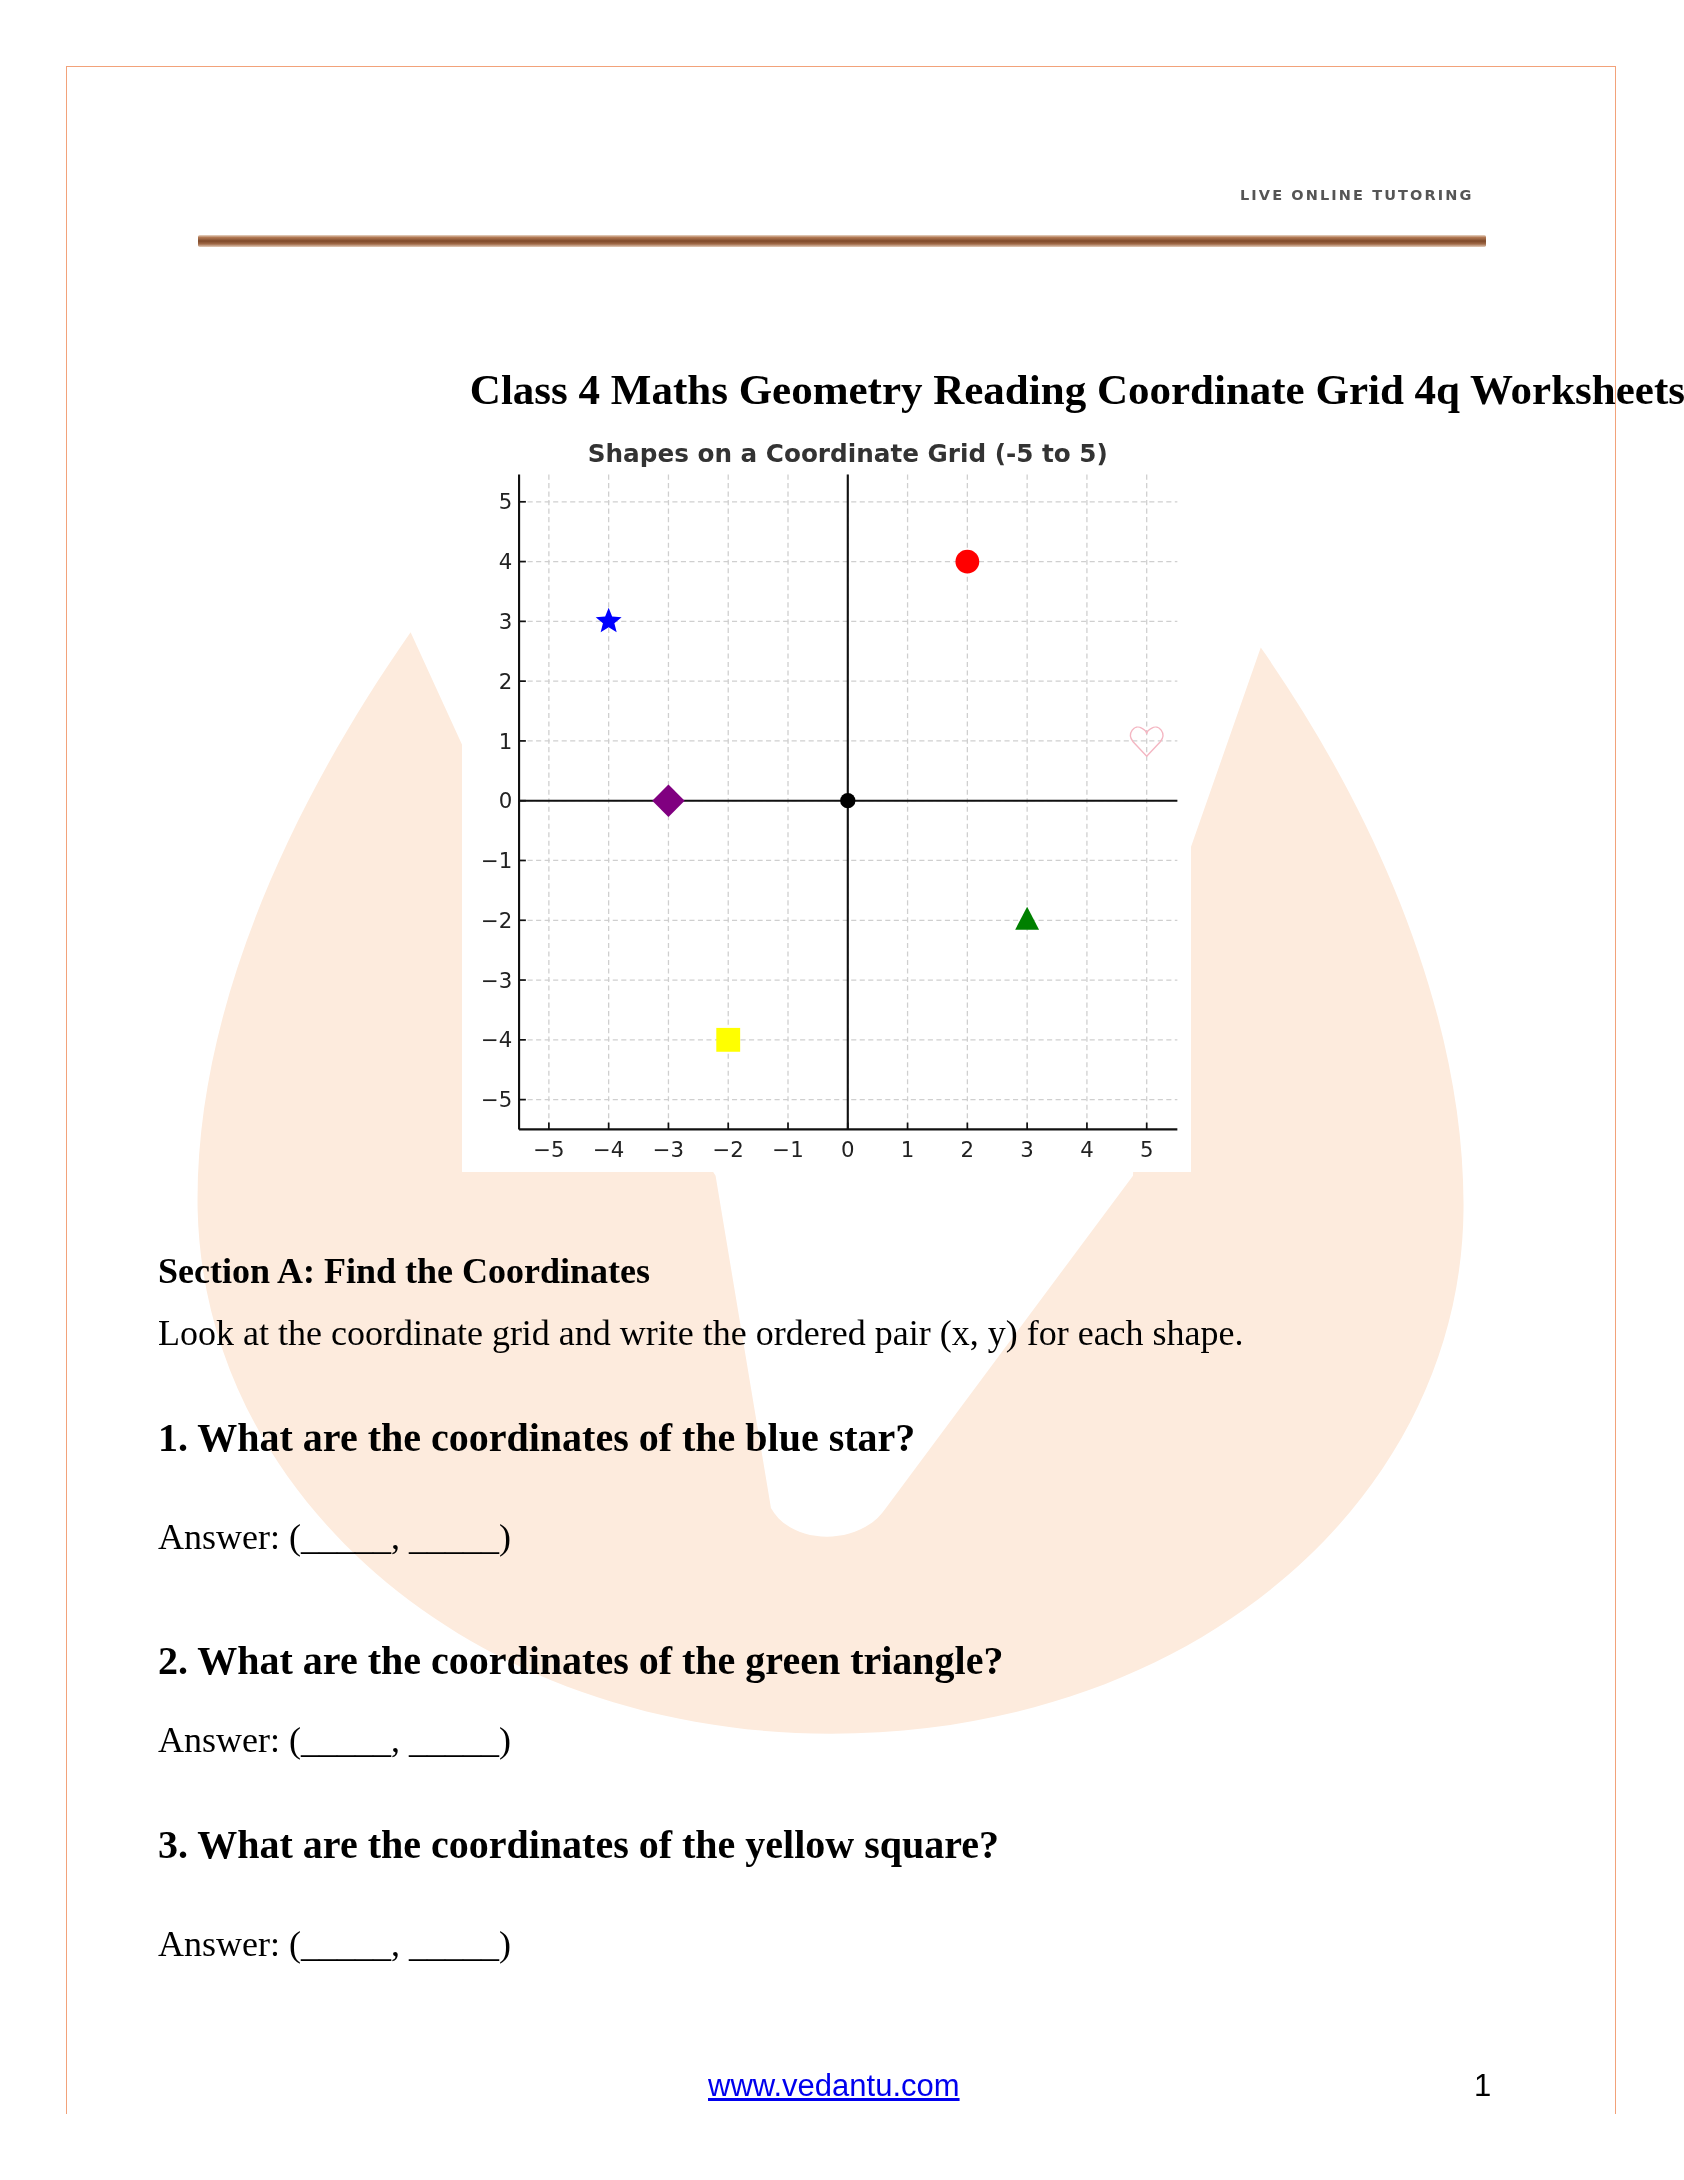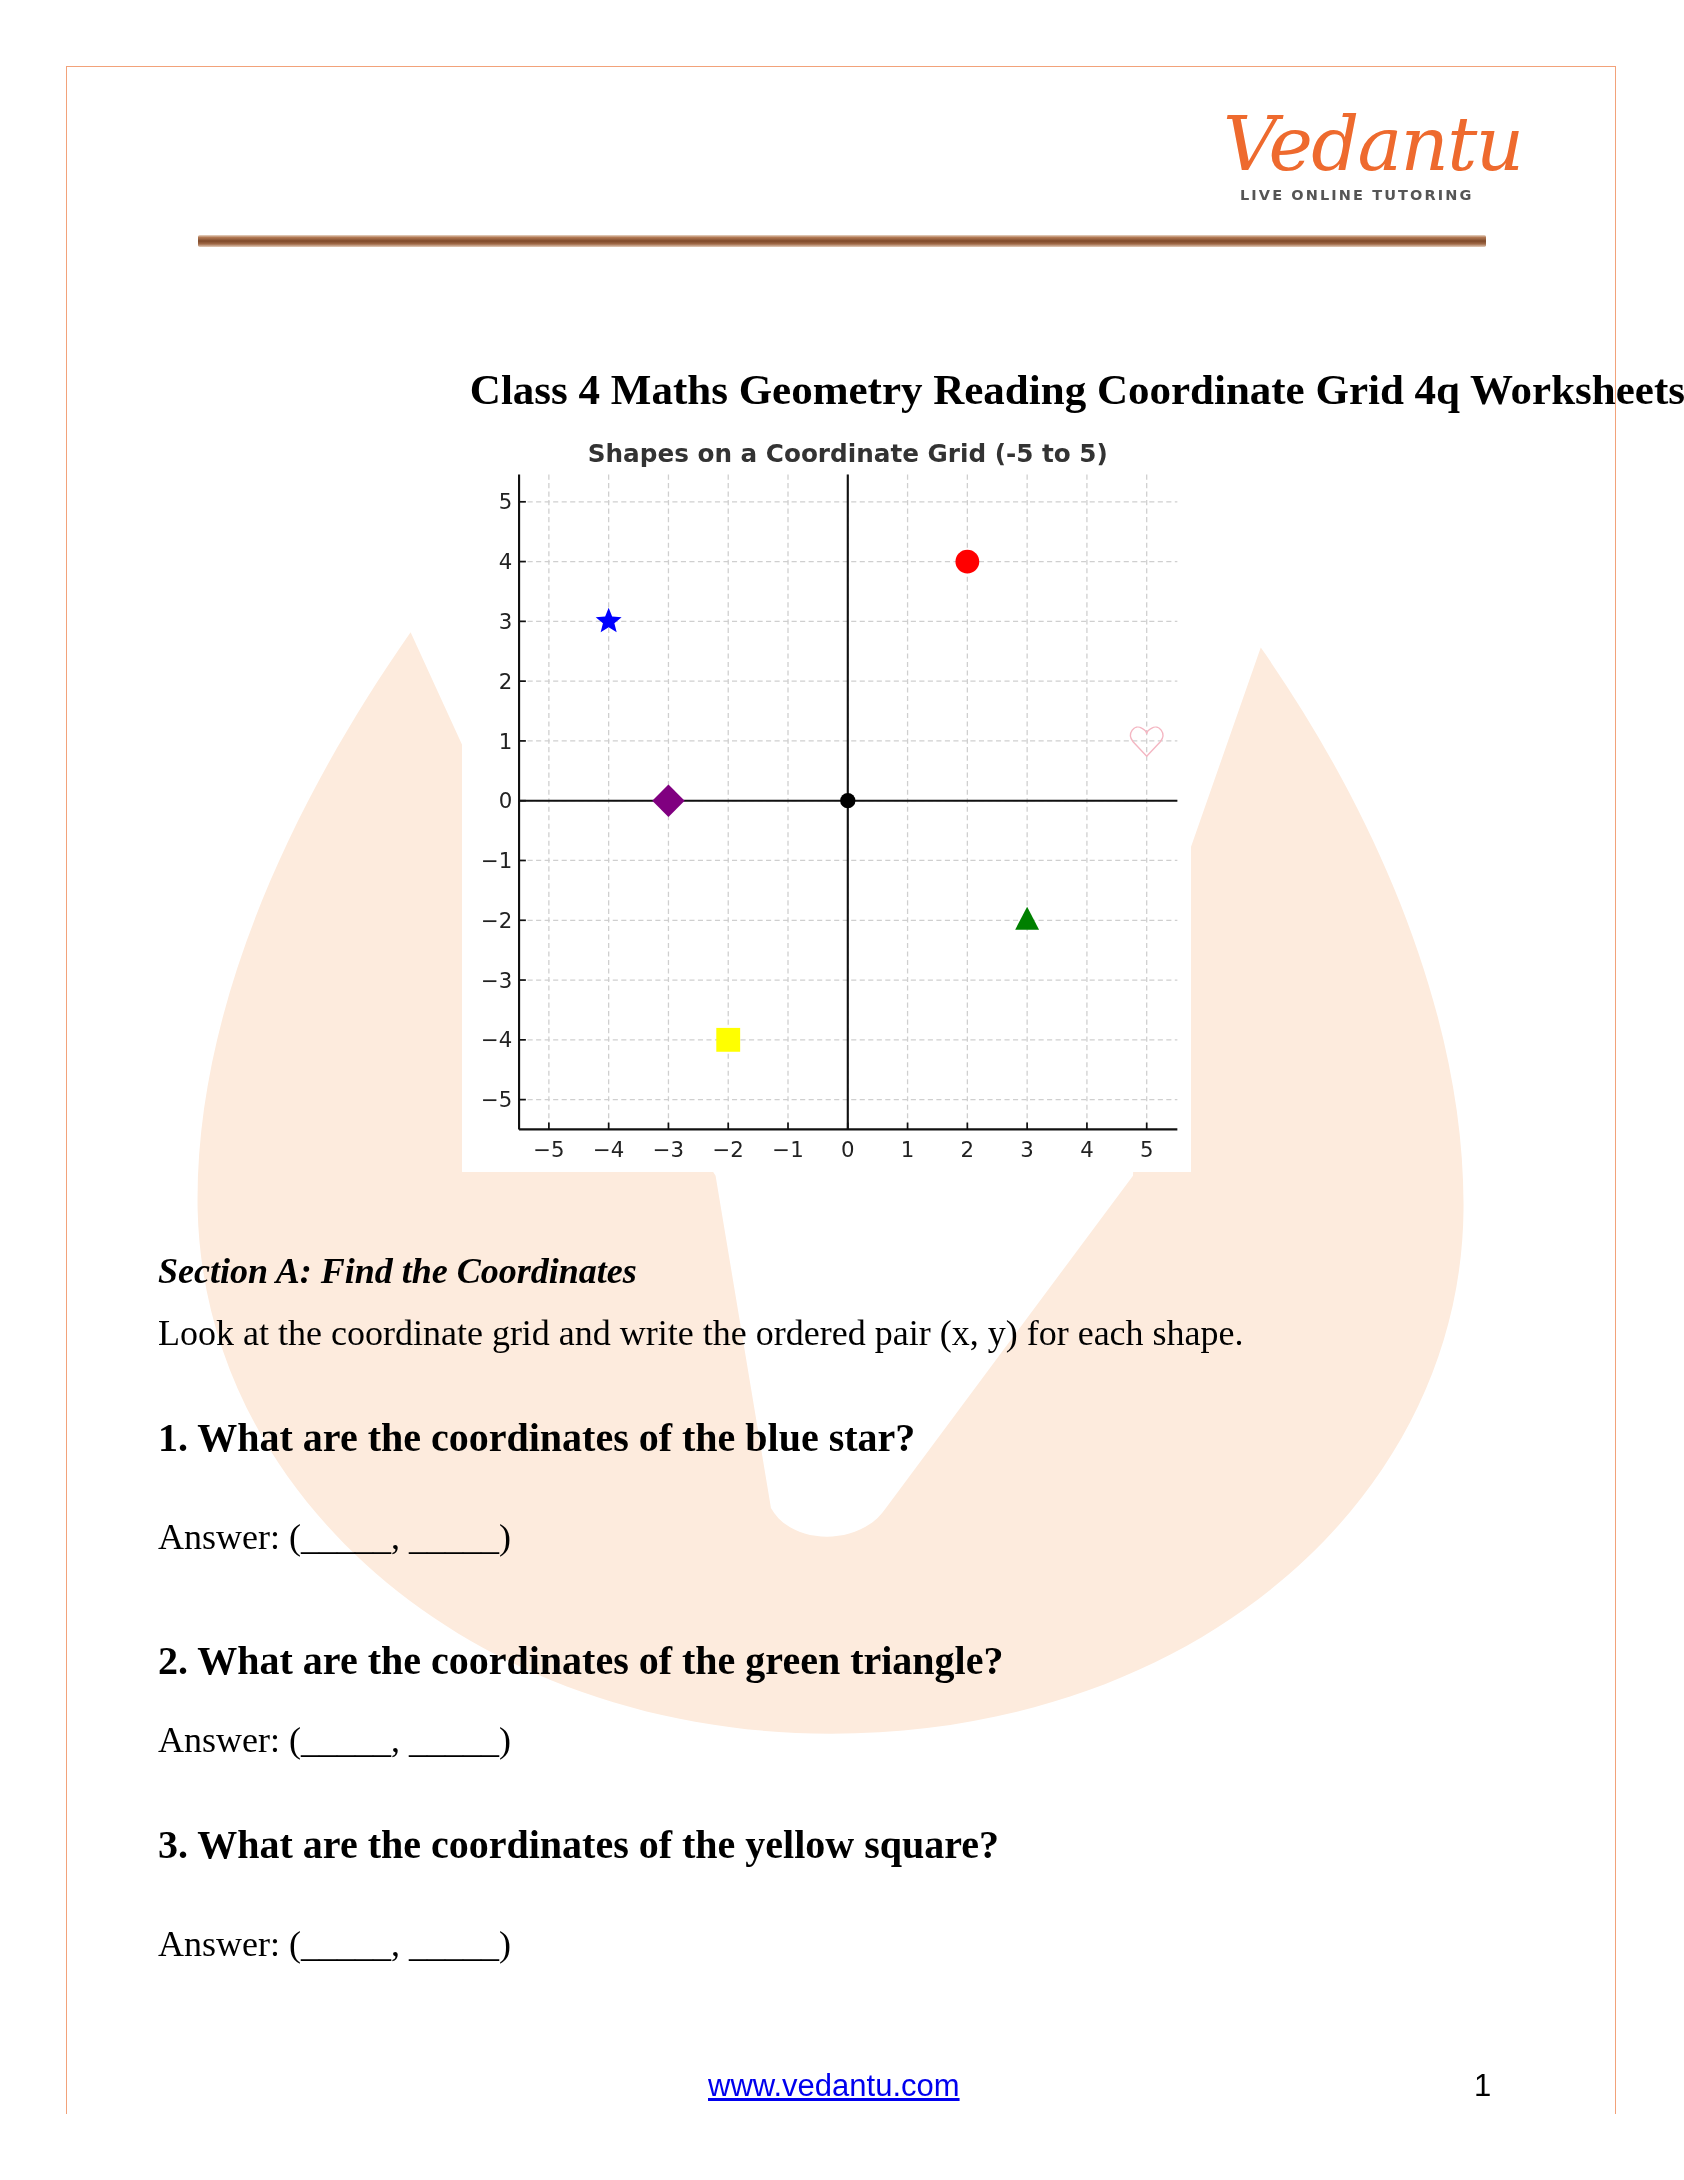--- a/index.html
+++ b/index.html
@@ -58,21 +58,20 @@
        L 1040 1770
        C 1010 1815, 930 1815, 905 1770
        L 840 1380
        L 600 1000
        Z"></path>
 </svg>
 
 <div class="page-border"></div>
 
 <div class="logo">
-  <div class="logo-word">Vedantu</div>
   <div class="logo-tag">LIVE ONLINE TUTORING</div>
 </div>
 
 <div class="separator"></div>
 
 <div class="doc-title">Class 4 Maths Geometry Reading Coordinate Grid 4q Worksheets</div>
 
 <svg class="chart" viewBox="542 500 856 876" xmlns="http://www.w3.org/2000/svg">
   <rect x="542" y="500" width="856" height="876" fill="#ffffff"></rect>
   <text id="chart-title" x="995" y="542" text-anchor="middle" font-family="DejaVu Sans, sans-serif" font-weight="bold" font-size="29" fill="#333333">Shapes on a Coordinate Grid (-5 to 5)</text>
@@ -156,21 +155,21 @@
       <polygon points="714.2,713.4 718.3,723.7 729.4,724.5 720.9,731.6 723.6,742.3 714.2,736.4 704.8,742.3 707.5,731.6 699.0,724.5 710.1,723.7" fill="#0000FF"></polygon>
       <circle cx="1135.4" cy="659.2" r="14" fill="#FF0000"></circle>
       <polygon points="784.4,921 803.4,940 784.4,959 765.4,940" fill="#800080"></polygon>
       <circle cx="995" cy="940" r="9" fill="#000000"></circle>
       <path d="M 1346 887.8 L 1330 870.8 C 1322 860.8, 1332 849.8, 1340 854.8 C 1344 856.8, 1346 859.8, 1346 861.8 C 1346 859.8, 1348 856.8, 1352 854.8 C 1360 849.8, 1370 860.8, 1362 870.8 Z" fill="none" stroke="#F4B6C2" stroke-width="1.6"></path>
       <polygon points="1205.6,1064.4 1219.6,1091.4 1191.6,1091.4" fill="#008000"></polygon>
       <rect x="840.6" y="1206.8" width="28" height="28" fill="#FFFF00"></rect>
     </g>
 </svg>
 
-<div class="text-block h-section" style="top:1250px;font-style:italic;">Section A: Find the Coordinates</div>
+<div class="text-block h-section" style="top:1250px;">Section A: Find the Coordinates</div>
 <div class="text-block p-instr" style="top:1312px;">Look at the coordinate grid and write the ordered pair (x, y) for each shape.</div>
 
 <div class="text-block q" style="top:1414px;">1. What are the coordinates of the blue star?</div>
 <div class="text-block ans" style="top:1516px;">Answer: (_____, _____)</div>
 
 <div class="text-block q" style="top:1618px;margin-top:19px;">2. What are the coordinates of the green triangle?</div>
 <div class="text-block ans" style="top:1719px;">Answer: (_____, _____)</div>
 
 <div class="text-block q" style="top:1821px;">3. What are the coordinates of the yellow square?</div>
 <div class="text-block ans" style="top:1923px;">Answer: (_____, _____)</div>

